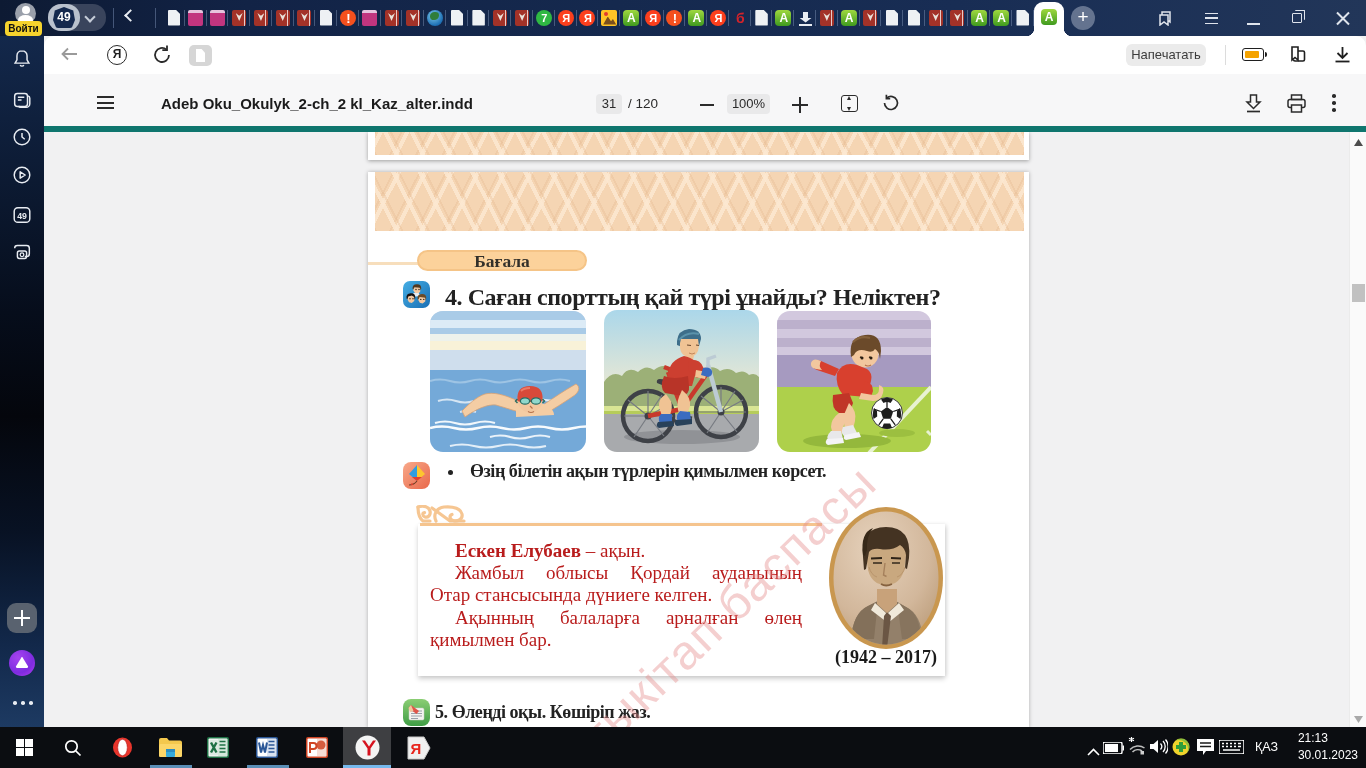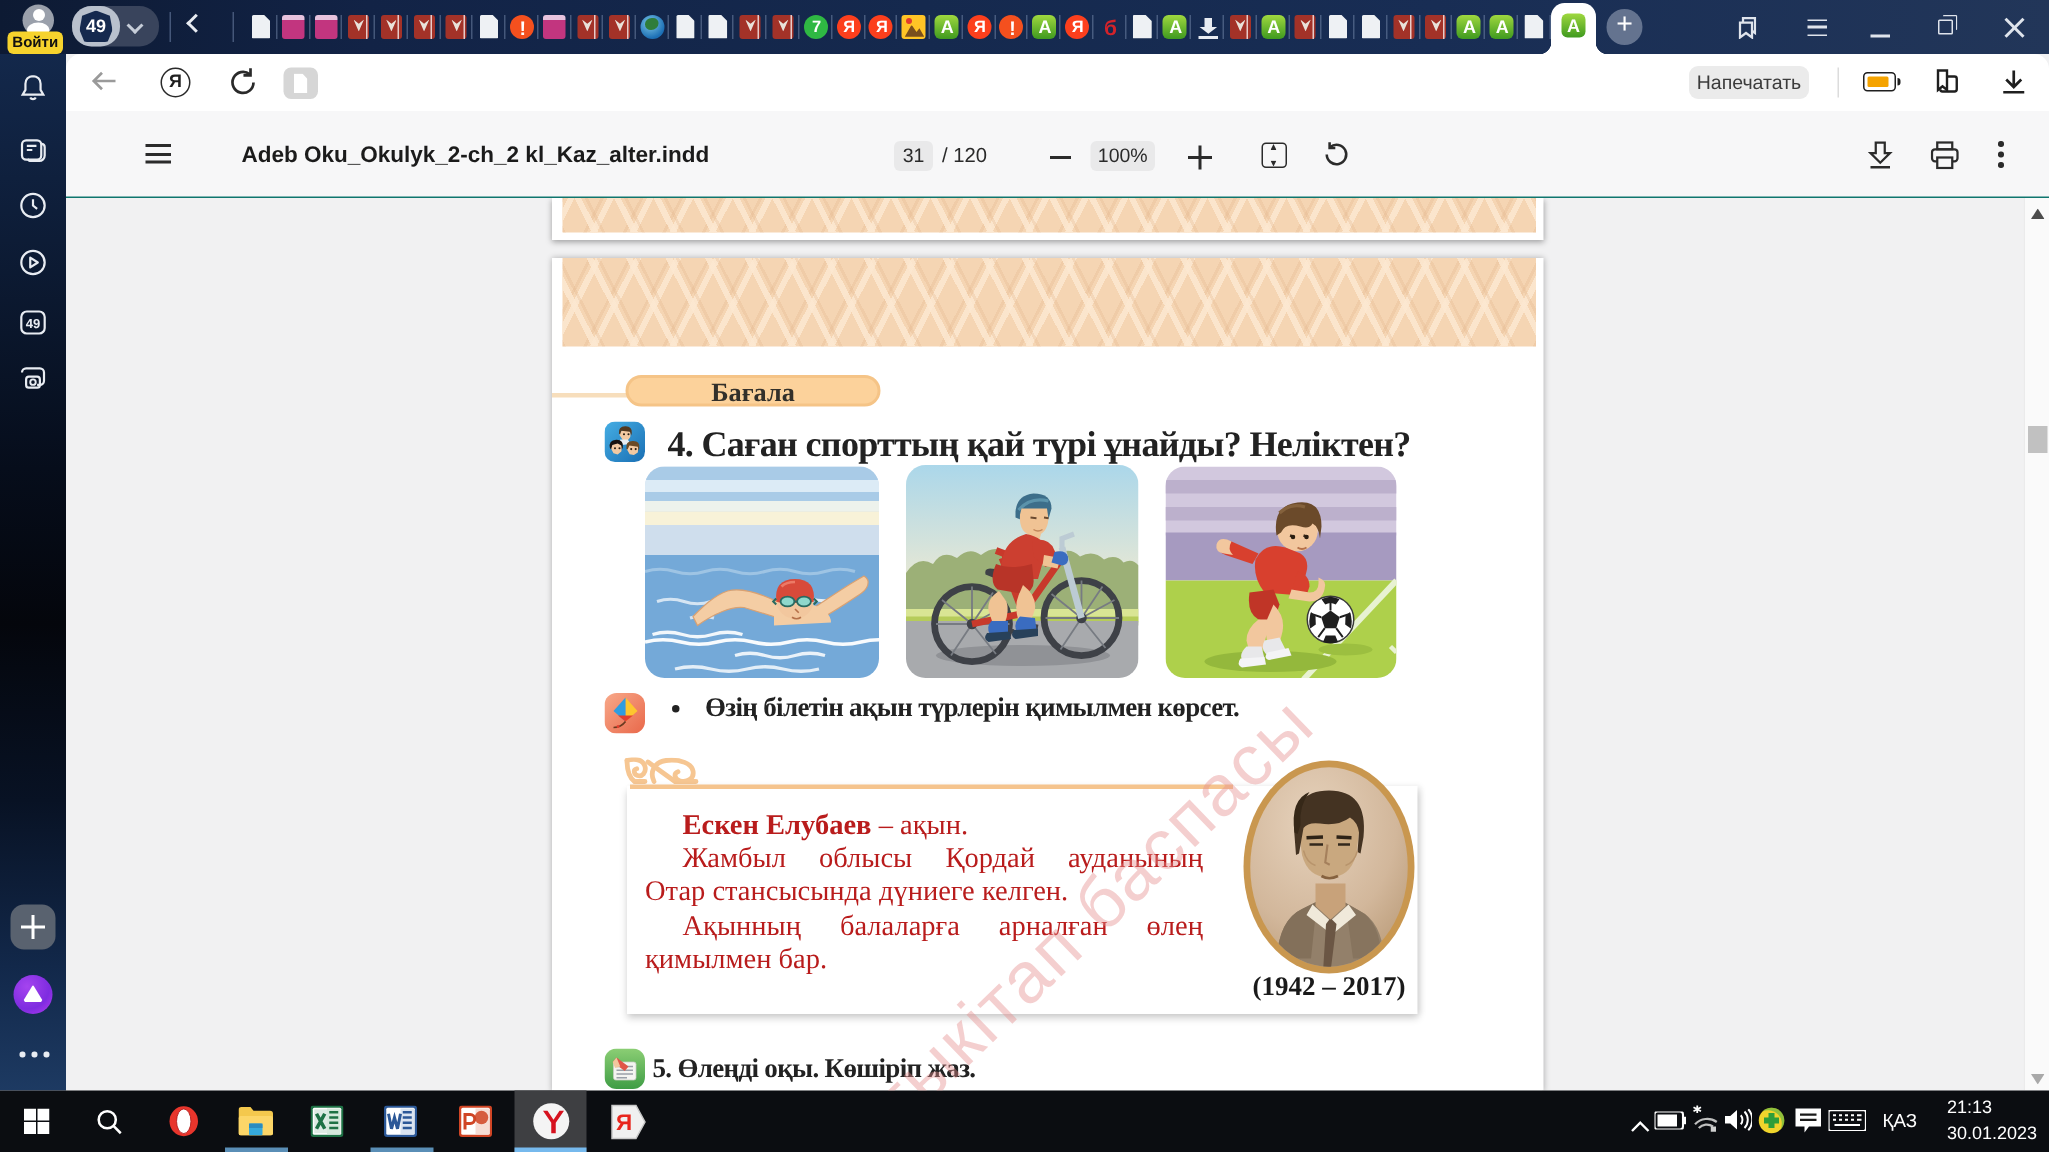--- a/index.html
+++ b/index.html
@@ -88,21 +88,21 @@
 #urltxt{left:178px;top:9px;font-size:15.5px;color:#1c1c1c;letter-spacing:.1px;}
 #printbtn{left:1082px;top:8px;width:80px;height:22px;background:#ebebeb;border-radius:6px;color:#3c3c3c;font-size:13px;text-align:center;line-height:22px;}
 #absep{left:1181px;top:9px;width:1px;height:20px;background:#dcdcdc;}
 #batt{left:1198px;top:12px;width:22px;height:13px;border:1.6px solid #1f1f1f;border-radius:3px;}
 #batt:before{content:'';position:absolute;left:1.5px;top:1.5px;width:14px;height:7px;background:#f5a300;border-radius:1px;}
 #batt:after{content:'';position:absolute;right:-4px;top:2.5px;width:2px;height:5px;background:#1f1f1f;border-radius:0 2px 2px 0;}
 #collic{left:1243px;top:9px;width:20px;height:20px;}
 #dlarr{left:1290px;top:10px;width:17px;height:17px;}
 
 
-#pdfbar{left:44px;top:74px;width:1322px;height:58px;background:#f7f7f8;border-bottom:1px solid #0f766e;}
+#pdfbar{left:44px;top:74px;width:1322px;height:58px;background:#f7f7f8;border-bottom:6px solid #0f766e;}
 #pburger{left:53px;top:22px;width:17px;height:13px;border-top:2px solid #2b2b2b;border-bottom:2px solid #2b2b2b;}
 #pburger:before{content:'';position:absolute;left:0;top:3.5px;width:17px;height:2px;background:#2b2b2b;}
 #pdftitle{left:117px;top:21px;font-size:15px;font-weight:bold;color:#1b1b1b;}
 #pgchip{left:552px;top:20px;width:26px;height:20px;background:#e9e9ea;border-radius:4px;color:#2a2a2a;font-size:13px;text-align:center;line-height:20px;}
 #pgtot{left:584px;top:22px;font-size:13.5px;color:#2a2a2a;}
 #minus{left:656px;top:30px;width:14px;height:2px;background:#2b2b2b;}
 #zoomchip{left:683px;top:20px;width:43px;height:20px;background:#e9e9ea;border-radius:4px;color:#2a2a2a;font-size:13px;text-align:center;line-height:20px;}
 #plus2{left:748px;top:23px;width:16px;height:16px;}
 #plus2:before{content:'';position:absolute;left:0;top:7px;width:16px;height:2px;background:#2b2b2b;}
 #plus2:after{content:'';position:absolute;left:7px;top:0;width:2px;height:16px;background:#2b2b2b;}

